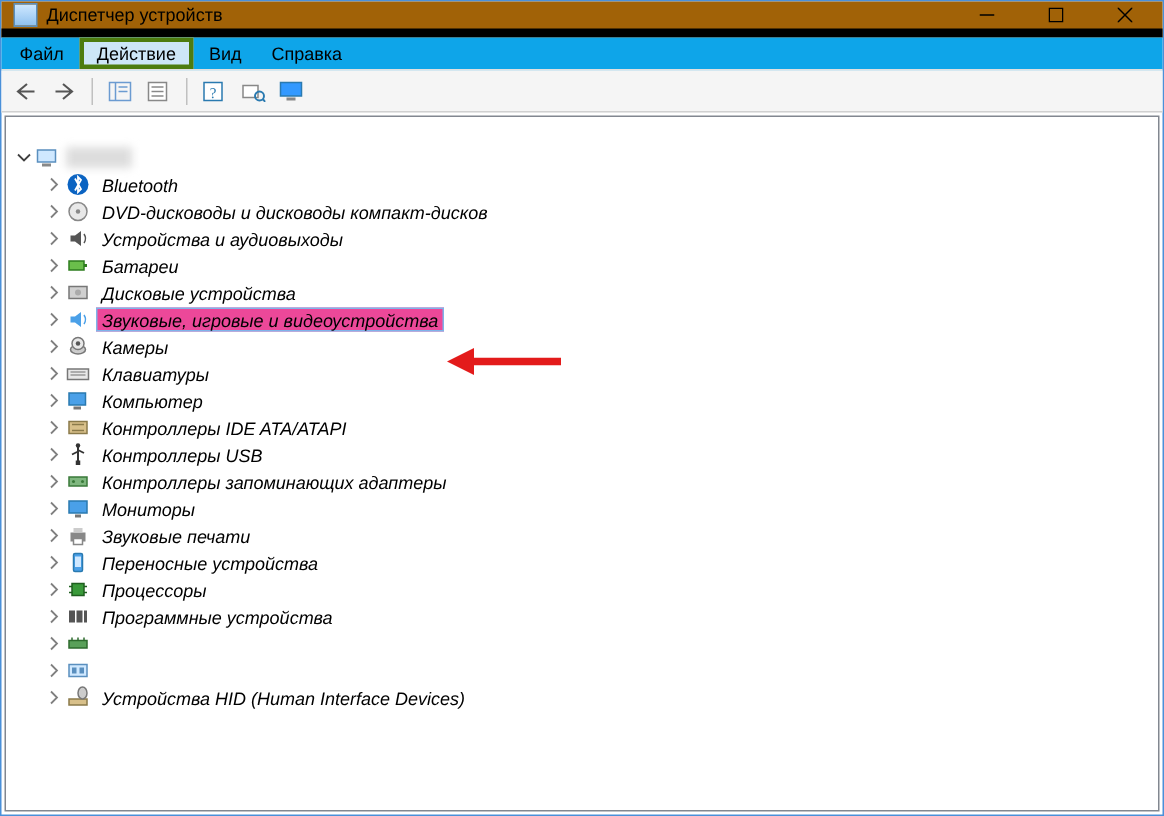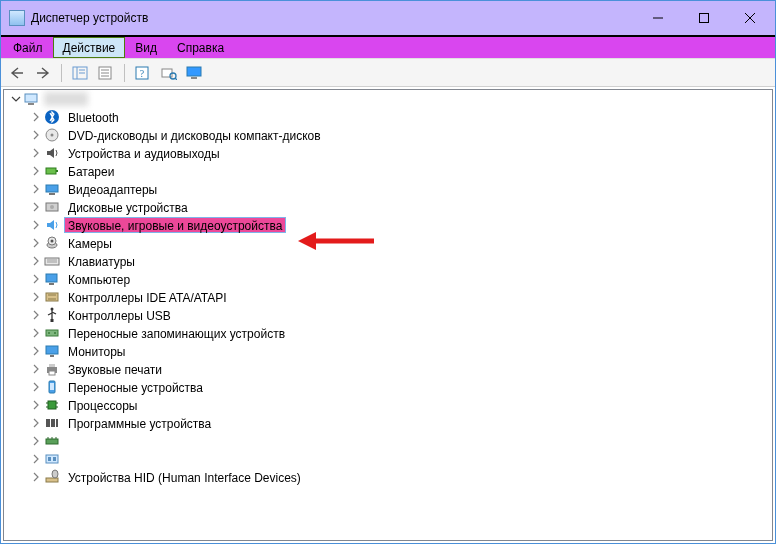--- a/index.html
+++ b/index.html
@@ -11,52 +11,52 @@
     color: #000;
   }
   .window {
     width: 776px; height: 544px;
     border: 1px solid #4a90d9;
     display: flex; flex-direction: column;
     position: relative;
     background: #fff;
   }
   .titlebar {
-    height: 36px;
+    height: 24px;
     display: flex; align-items: center;
     padding: 0 2px 0 8px;
-    background: #c4b5fd;
-    border-bottom: 2px solid #000000;
+    background: #a16207;
+    border-bottom: 6px solid #000000;
   }
   .titlebar .title-icon {
     width: 16px; height: 16px; margin-right: 6px;
     background: linear-gradient(#cfe8ff,#8fc1ef);
     border: 1px solid #5a8fbf;
   }
   .titlebar .title-text { flex: 0 0 auto; }
   .titlebar .spacer { flex: 1; }
   .titlebar .win-btn {
     width: 46px; height: 30px;
     display: flex; align-items: center; justify-content: center;
     color: #333;
   }
   .menubar {
     height: 22px;
     display: flex; align-items: stretch;
-    background: #d946ef;
+    background: #0ea5e9;
     border-bottom: 1px solid #e0e0e0;
     padding-left: 2px;
   }
   .menubar .menu-item {
     padding: 3px 10px 3px 10px;
     display: flex; align-items: center;
   }
   .menubar .menu-item.active {
     background: #cde6f7;
-    border: 1px solid #4d7c0f;
+    border: 3px solid #4d7c0f;
     padding: 6px 9px;
   }
   .toolbar {
     height: 28px;
     display: flex; align-items: center;
     background: #f5f5f5;
     border-bottom: 1px solid #d0d0d0;
     padding: 0 4px;
     gap: 2px;
   }
@@ -66,22 +66,23 @@
     border: 1px solid transparent;
   }
   .toolbar .tsep {
     width: 1px; height: 18px; background: #c0c0c0; margin: 0 4px;
   }
   .tree-area {
     flex: 1;
     border: 1px solid #828790;
     margin: 2px;
     overflow: auto;
-    padding: 0 0 8px 0;
+    padding: 18px 0 8px 0;
     background: #fff;
+    font-style: italic;
   }
   .tree-root {
     padding-left: 4px;
   }
   .node-row {
     display: flex; align-items: center;
     height: 18px;
     padding-right: 6px;
     white-space: nowrap;
   }
@@ -281,34 +282,20 @@
             <span class="node-label">Батареи</span>
           </div>
           <div class="node-row">
             <span class="expander">
               <svg width="10" height="10">
                 <path d="M3 1 L7 5 L3 9" fill="none" stroke="#808080" stroke-width="1.2"></path>
               </svg>
             </span>
             <span class="dev-icon">
               <svg width="16" height="16">
-                <rect x="2" y="4" width="12" height="7" fill="#4aa0e8" stroke="#2a7ab0"></rect>
-                <rect x="5" y="12" width="6" height="2" fill="#777"></rect>
-              </svg>
-            </span>
-            <span class="node-label">Видеоадаптеры</span>
-          </div>
-          <div class="node-row">
-            <span class="expander">
-              <svg width="10" height="10">
-                <path d="M3 1 L7 5 L3 9" fill="none" stroke="#808080" stroke-width="1.2"></path>
-              </svg>
-            </span>
-            <span class="dev-icon">
-              <svg width="16" height="16">
                 <rect x="2" y="4" width="12" height="8" fill="#d0d0d0" stroke="#777"></rect>
                 <circle cx="8" cy="8" r="2" fill="#aaa"></circle>
               </svg>
             </span>
             <span class="node-label">Дисковые устройства</span>
           </div>
           <div class="node-row">
             <span class="expander">
               <svg width="10" height="10">
                 <path d="M3 1 L7 5 L3 9" fill="none" stroke="#808080" stroke-width="1.2"></path>
@@ -402,21 +389,21 @@
                 <path d="M3 1 L7 5 L3 9" fill="none" stroke="#808080" stroke-width="1.2"></path>
               </svg>
             </span>
             <span class="dev-icon">
               <svg width="16" height="16">
                 <rect x="2" y="5" width="12" height="6" fill="#7fb77f" stroke="#3a7a3a"></rect>
                 <circle cx="5" cy="8" r="1" fill="#3a7a3a"></circle>
                 <circle cx="11" cy="8" r="1" fill="#3a7a3a"></circle>
               </svg>
             </span>
-            <span class="node-label">Переносные запоминающих устройств</span>
+            <span class="node-label">Контроллеры запоминающих адаптеры</span>
           </div>
           <div class="node-row">
             <span class="expander">
               <svg width="10" height="10">
                 <path d="M3 1 L7 5 L3 9" fill="none" stroke="#808080" stroke-width="1.2"></path>
               </svg>
             </span>
             <span class="dev-icon">
               <svg width="16" height="16">
                 <rect x="2" y="3" width="12" height="8" fill="#4aa0e8" stroke="#2a7ab0"></rect>

